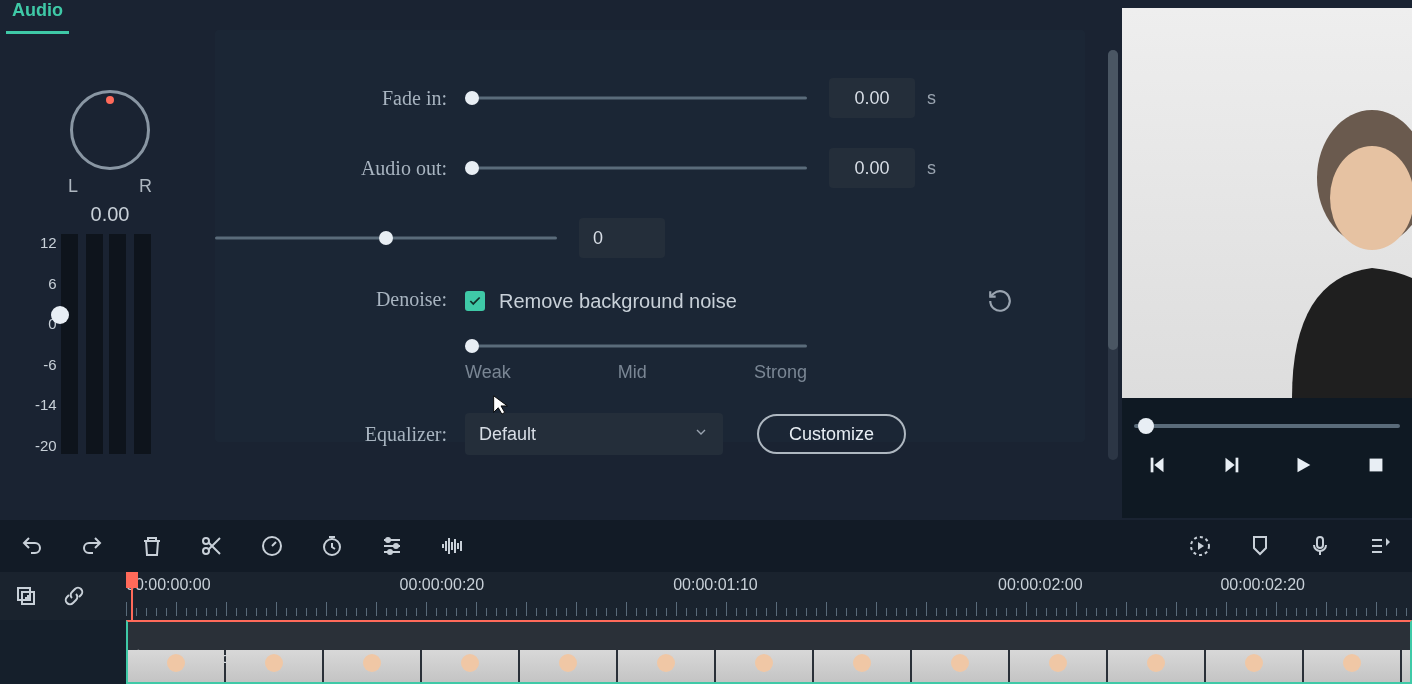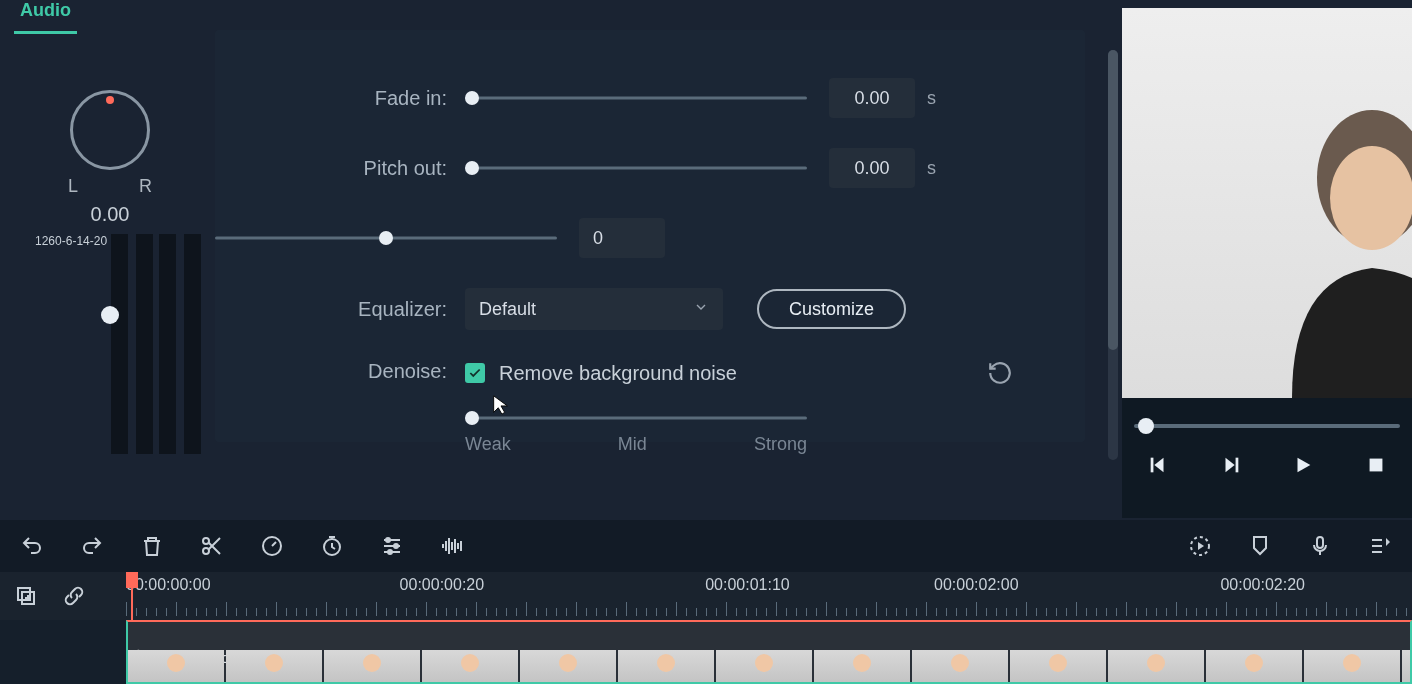--- a/index.html
+++ b/index.html
@@ -7,21 +7,21 @@
     width: 1412px;
     height: 684px;
     background: #1a2332;
     font-family: "Segoe UI", Arial, sans-serif;
     color: #c8d0d8;
     overflow: hidden;
     position: relative;
   }
   .tab-bar {
     position: absolute;
-    top: 0; left: 14px;
+    top: 0; left: 6px;
     height: 32px;
     display: flex;
     align-items: flex-start;
     justify-content: flex-end;
   }
   .tab {
     font-size: 18px;
     font-weight: 600;
     color: #3fc9a7;
     padding: 0 6px 10px 6px;
@@ -41,20 +41,21 @@
     display: flex;
     align-items: center;
     margin-bottom: 30px;
   }
   .row-label {
     width: 250px;
     text-align: right;
     font-size: 20px;
     color: #a8b4c0;
     padding-right: 18px;
+    font-family: Liberation Serif, serif;
   }
   .slider {
     position: relative;
     width: 342px;
     height: 28px;
     display: flex;
     align-items: center;
   }
   .slider-track {
     position: absolute;
@@ -170,25 +171,25 @@
   .knob-val { font-size:20px; color:#c8d0d8; margin-top:6px;}
   .meter {
     position:absolute;
     left:35px;
     top:234px;
     display:flex;
     align-items:flex-start;
   }
   .meter-ticks {
     display:flex;
-    flex-direction:row;
+    flex-direction:column;
     justify-content:space-between;
     height:220px;
     text-align:right;
-    font-size:12px;
+    font-size:15px;
     color:#c8d0d8;
     margin-right:4px;
   }
   .meter-bar {
     width:42px;
     height:220px;
     background:#0e141c;
     position:relative;
     overflow:hidden;
   }
@@ -469,77 +470,77 @@
     <div class="row-label">Fade in:</div>
     <div class="slider">
       <div class="slider-track"></div>
       <div class="slider-thumb" style="left:2%;"></div>
     </div>
     <div class="value-box">0.00</div>
     <div class="unit">s</div>
   </div>
 
   <div class="row">
-    <div class="row-label">Pitch out:</div>
+    <div class="row-label">Audio out:</div>
     <div class="slider">
       <div class="slider-track"></div>
       <div class="slider-thumb" style="left:2%;"></div>
     </div>
     <div class="value-box">0.00</div>
     <div class="unit">s</div>
   </div>
 
   <div class="row">
     <div class="slider">
       <div class="slider-track"></div>
       <div class="slider-thumb" style="left:50%;"></div>
     </div>
     <div class="value-box" style="justify-content:flex-start;padding-left:14px;">0</div>
+  </div>
+
+  <div class="row" style="margin-top:28px;">
+    <div class="row-label" style="align-self:flex-start;padding-top:0;">Denoise:</div>
+    <div style="display:flex;flex-direction:column;">
+      <div style="display:flex;align-items:center;">
+        <div class="checkbox">
+          <svg viewBox="0 0 24 24" fill="none" stroke="#12302a" stroke-width="3">
+              <polyline points="20 6 9 17 4 12"></polyline>
+            </svg>
+        </div>
+        <span class="denoise-text">Remove background noise</span>
+        <div class="reset-icon">
+          <svg viewBox="0 0 24 24">
+              <path d="M3 12a9 9 0 1 0 3.2-6.9L3 8"></path>
+              <polyline points="3 3 3 8 8 8"></polyline>
+            </svg>
+        </div>
+      </div>
+      <div class="slider" style="margin-top:18px;">
+        <div class="slider-track"></div>
+        <div class="slider-thumb" style="left:2%;"></div>
+      </div>
+      <div class="denoise-labels">
+        <span>Weak</span>
+        <span>Mid</span>
+        <span>Strong</span>
+      </div>
+    </div>
   </div>
 
   <div class="row">
     <div class="row-label">Equalizer:</div>
     <div class="dropdown">
       <span>Default</span>
       <span>
         <svg viewBox="0 0 24 24" width="16" height="16" fill="none" stroke="#9aa4b0" stroke-width="2">
             <polyline points="6 9 12 15 18 9"></polyline>
           </svg>
       </span>
     </div>
     <div class="btn-outline">Customize</div>
-  </div>
-
-  <div class="row" style="margin-top:28px;">
-    <div class="row-label" style="align-self:flex-start;padding-top:0;">Denoise:</div>
-    <div style="display:flex;flex-direction:column;">
-      <div style="display:flex;align-items:center;">
-        <div class="checkbox">
-          <svg viewBox="0 0 24 24" fill="none" stroke="#12302a" stroke-width="3">
-              <polyline points="20 6 9 17 4 12"></polyline>
-            </svg>
-        </div>
-        <span class="denoise-text">Remove background noise</span>
-        <div class="reset-icon">
-          <svg viewBox="0 0 24 24">
-              <path d="M3 12a9 9 0 1 0 3.2-6.9L3 8"></path>
-              <polyline points="3 3 3 8 8 8"></polyline>
-            </svg>
-        </div>
-      </div>
-      <div class="slider" style="margin-top:18px;">
-        <div class="slider-track"></div>
-        <div class="slider-thumb" style="left:2%;"></div>
-      </div>
-      <div class="denoise-labels">
-        <span>Weak</span>
-        <span>Mid</span>
-        <span>Strong</span>
-      </div>
-    </div>
   </div>
 </div>
 
 <div class="cursor-arrow">
   <svg viewBox="0 0 24 24">
       <path d="M4 2 L4 20 L9 15 L13 22 L16 20 L12 13 L19 13 Z" fill="#fff" stroke="#000" stroke-width="1"></path>
     </svg>
 </div>
 
 <div class="scrollbar">
@@ -788,22 +789,22 @@
         <div class="tick" style="left: 1220px;"></div>
         <div class="tick" style="left: 1230px;"></div>
         <div class="tick" style="left: 1240px;"></div>
         <div class="tick big" style="left: 1250px;"></div>
         <div class="tick" style="left: 1260px;"></div>
         <div class="tick" style="left: 1270px;"></div>
         <div class="tick" style="left: 1280px;"></div>
       </div>
   <div class="tl-label" style="left: 0px;">00:00:00:00</div>
       <div class="tl-label" style="left: 273.617px;">00:00:00:20</div>
-      <div class="tl-label" style="left: 547.234px; margin-left: 32px;">00:00:01:10</div>
-      <div class="tl-label" style="left: 780px; padding-left: 28px;">00:00:02:00</div>
+      <div class="tl-label" style="left: 547.234px;">00:00:01:10</div>
+      <div class="tl-label" style="left: 844px; padding-left: 28px;">00:00:02:00</div>
       <div class="tl-label" style="left: 1094.47px;">00:00:02:20</div>
     </div>
   <div class="playhead"></div>
 </div>
 
 <div class="timeline-row2">
   <div class="track-head"></div>
   <div class="track-body">
     <svg style="position:absolute;left:2px;top:26px;width:20px;height:20px;" viewBox="0 0 24 24">
         <circle cx="10" cy="10" r="7" fill="none" stroke="#fff" stroke-width="2"></circle>

